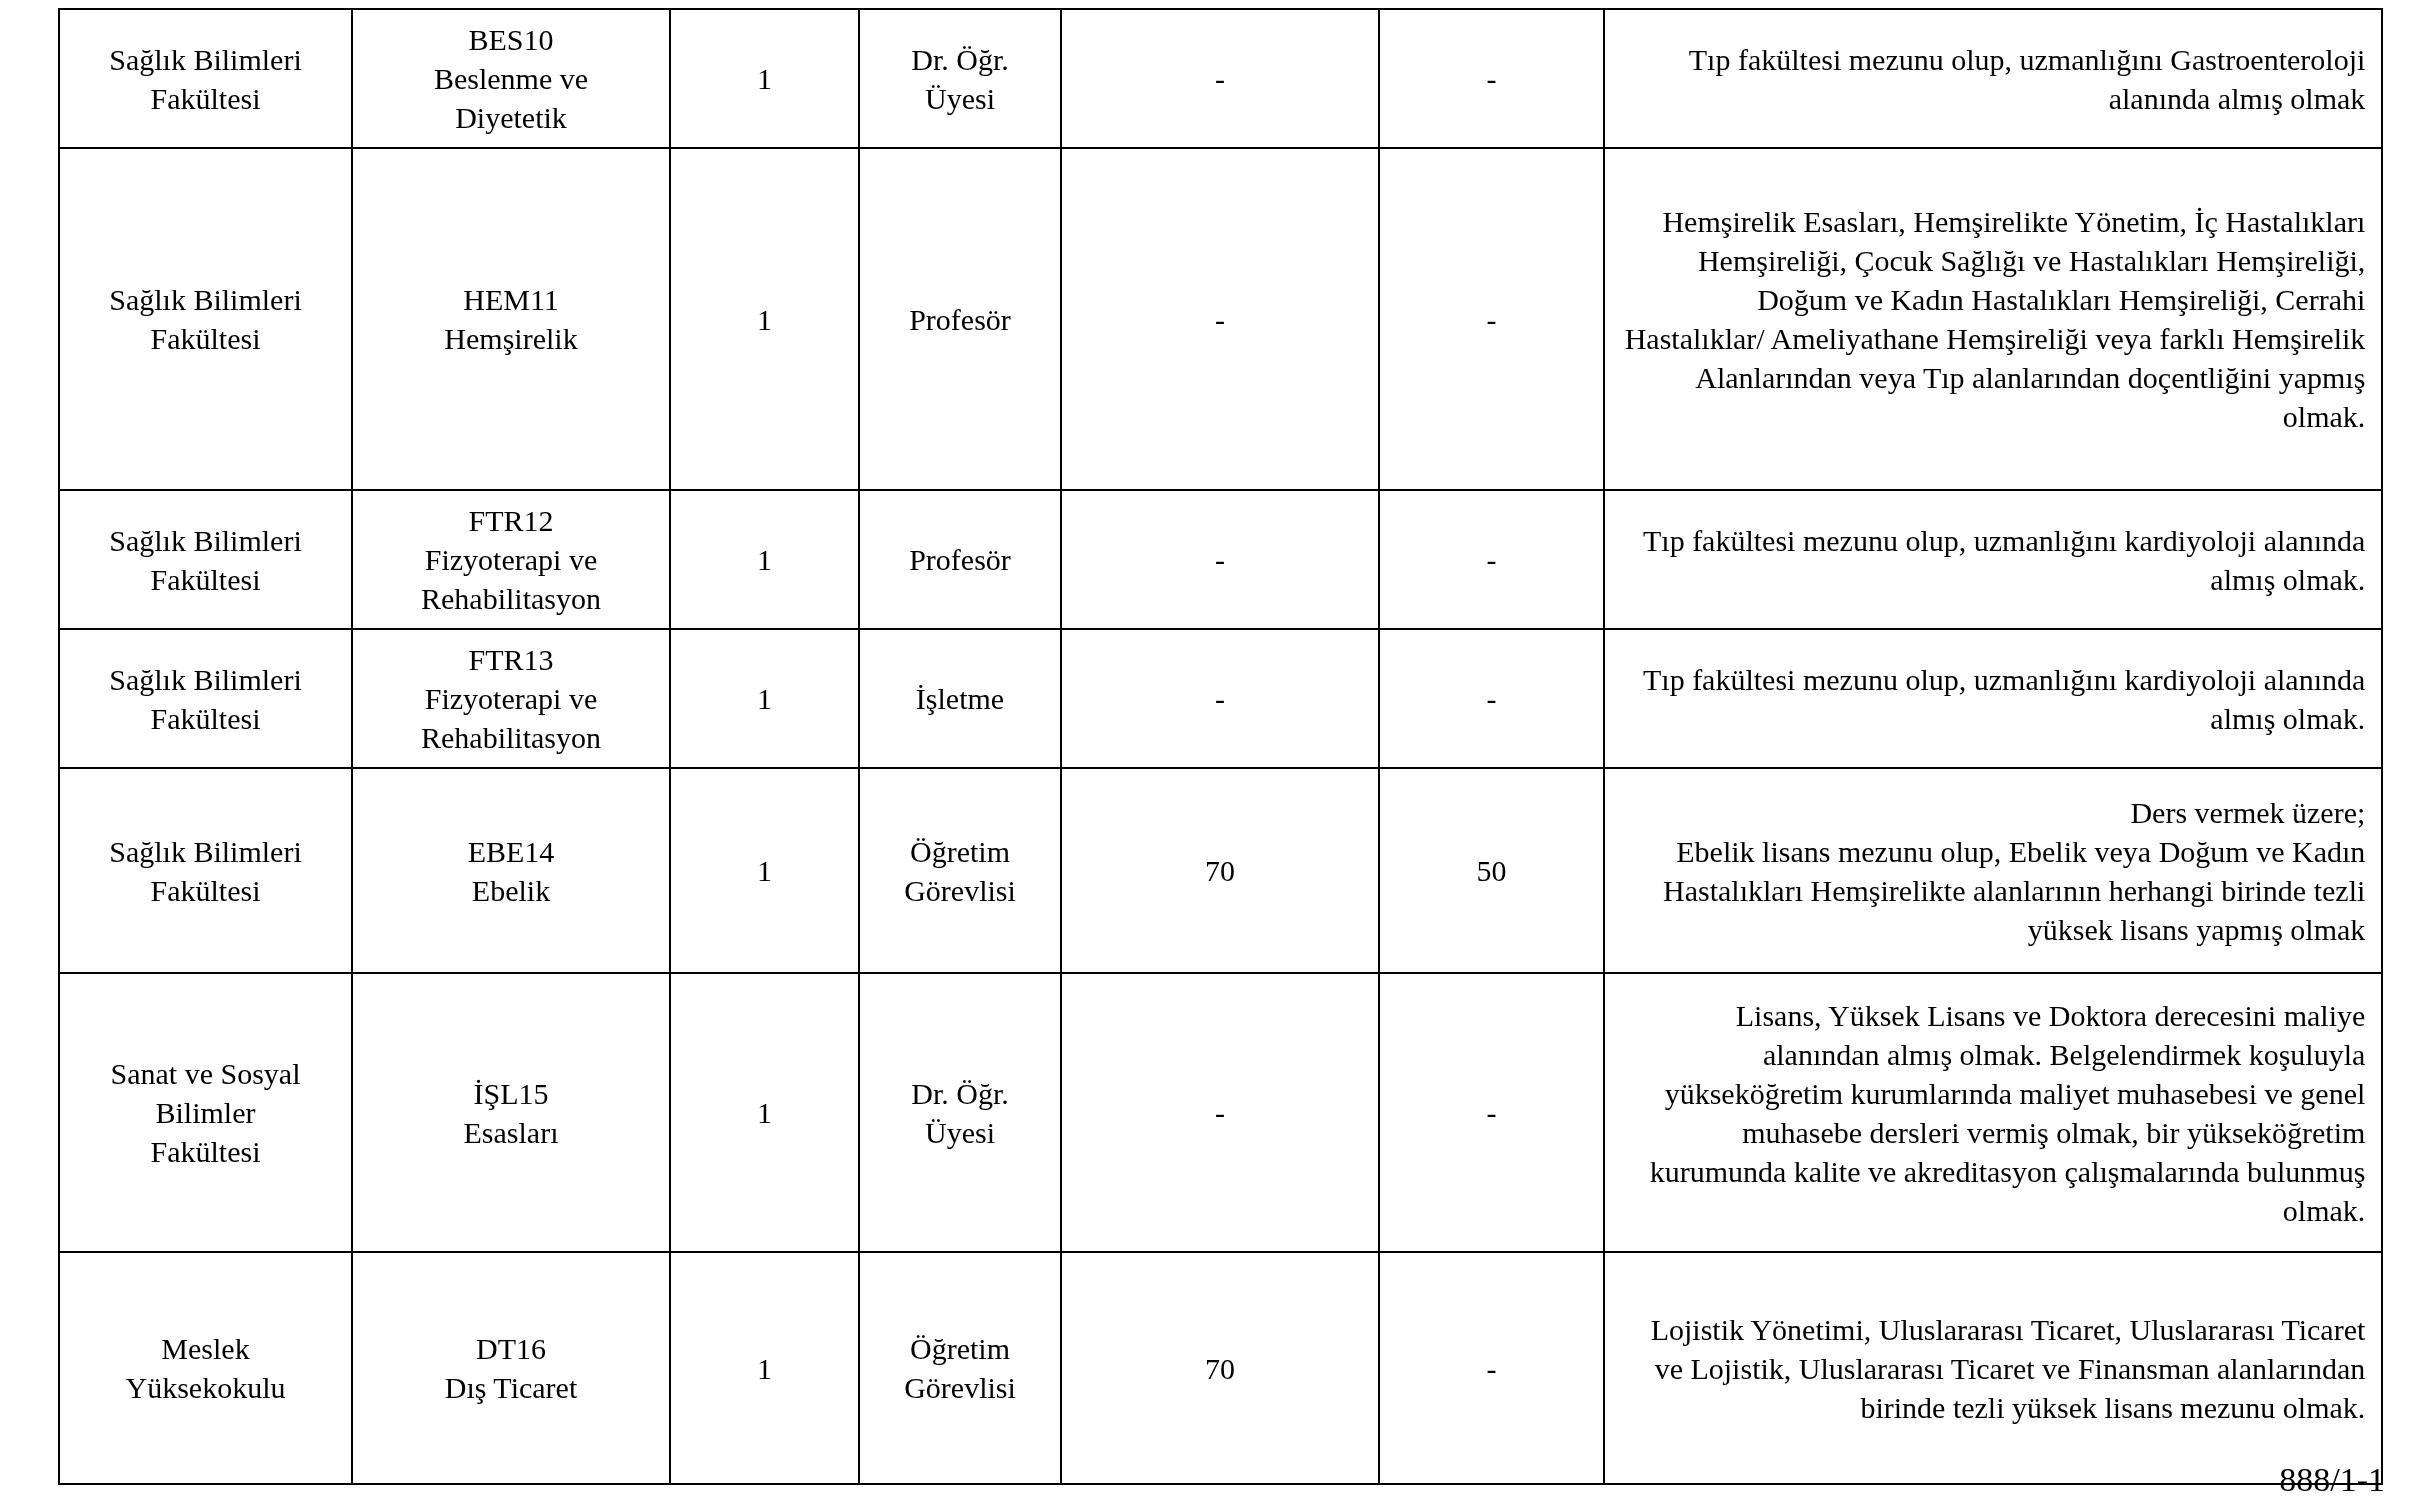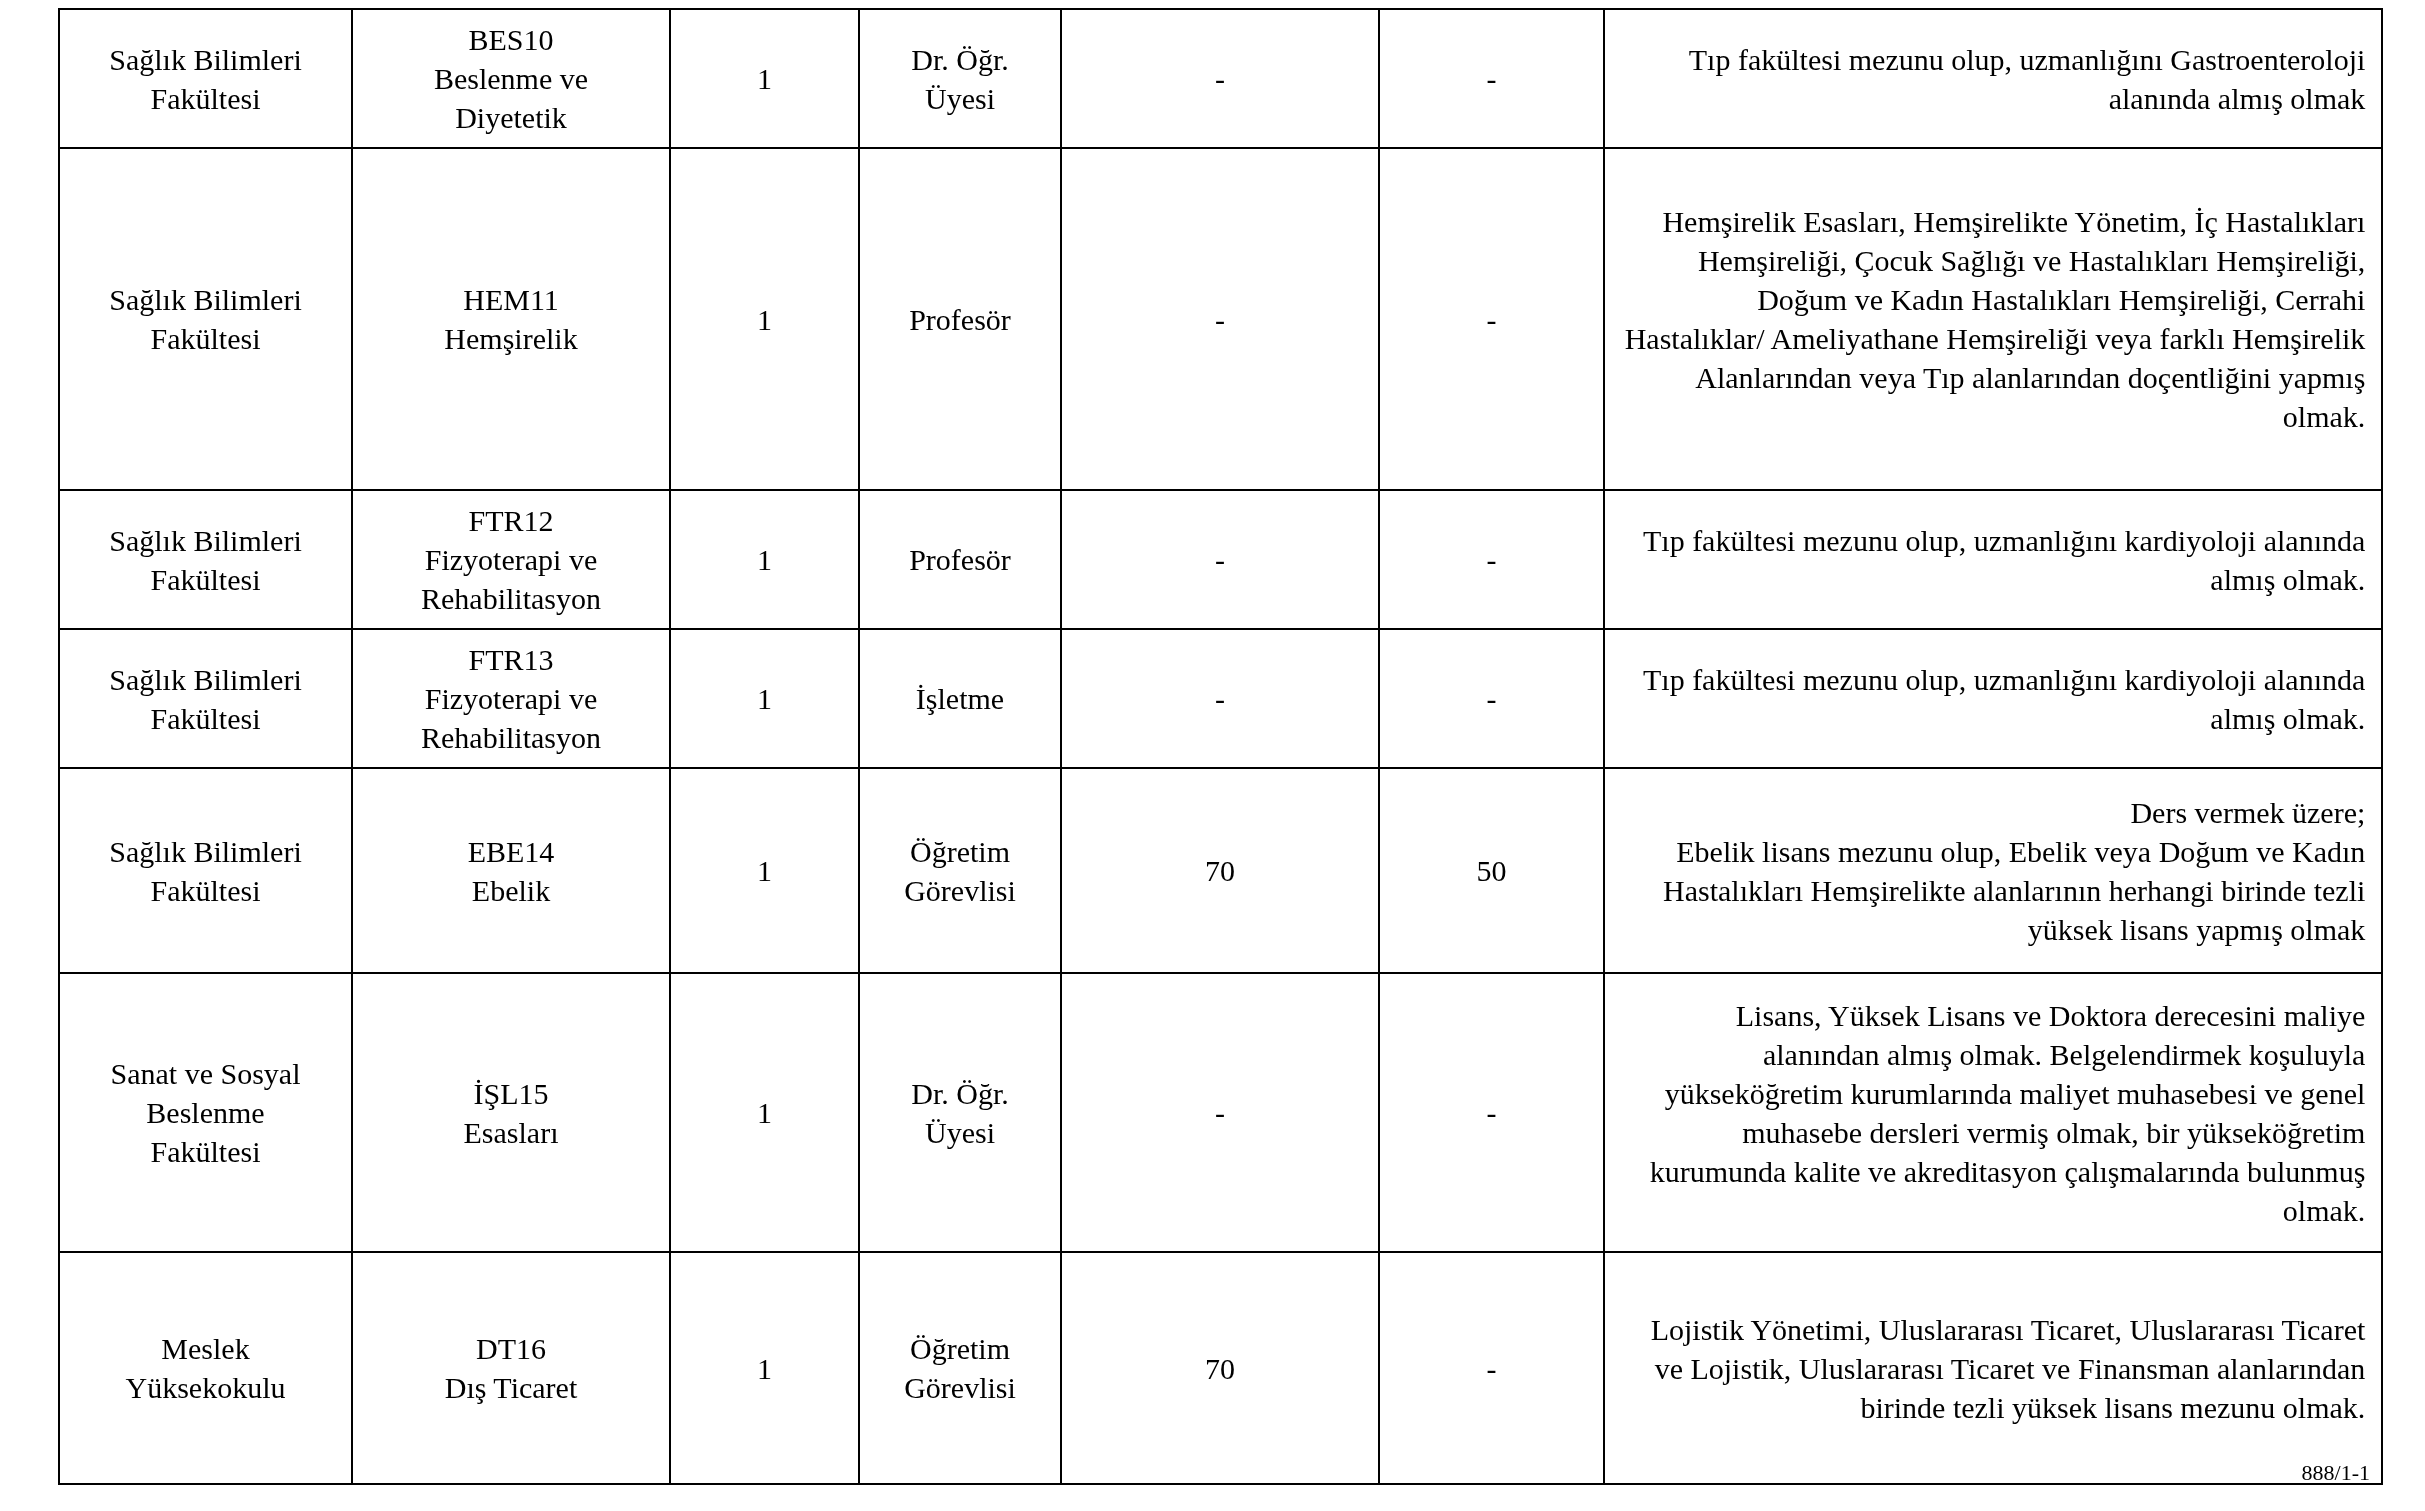--- a/index.html
+++ b/index.html
@@ -42,22 +42,22 @@
   tbody tr:nth-child(1) { height: 139px; }
   tbody tr:nth-child(2) { height: 342px; }
   tbody tr:nth-child(3) { height: 139px; }
   tbody tr:nth-child(4) { height: 139px; }
   tbody tr:nth-child(5) { height: 205px; }
   tbody tr:nth-child(6) { height: 279px; }
   tbody tr:nth-child(7) { height: 232px; }
   .footer-note {
     position: absolute;
     top: 1460px;
-    right: 56px;
-    font-size: 22px;
+    right: 41px;
+    font-size: 34px;
     line-height: 1.2;
   }
 </style>
 </head>
 <body>
 
 <div class="sheet">
 
   <table class="positions">
     <colgroup>
@@ -126,21 +126,21 @@
           <td>1</td>
           <td>Öğretim
 Görevlisi</td>
           <td>70</td>
           <td>50</td>
           <td class="desc">Ders vermek üzere;
 Ebelik lisans mezunu olup, Ebelik veya Doğum ve Kadın Hastalıkları Hemşirelikte alanlarının herhangi birinde tezli yüksek lisans yapmış olmak</td>
         </tr>
         <tr>
           <td>Sanat ve Sosyal
-Beslenme
+Bilimler
 Fakültesi</td>
           <td>İŞL15
 Esasları</td>
           <td>1</td>
           <td>Dr. Öğr.
 Üyesi</td>
           <td>-</td>
           <td>-</td>
           <td class="desc">Lisans, Yüksek Lisans ve Doktora derecesini maliye alanından almış olmak. Belgelendirmek koşuluyla yükseköğretim kurumlarında maliyet muhasebesi ve genel muhasebe dersleri vermiş olmak, bir yükseköğretim kurumunda kalite ve akreditasyon çalışmalarında bulunmuş olmak.</td>
         </tr>

